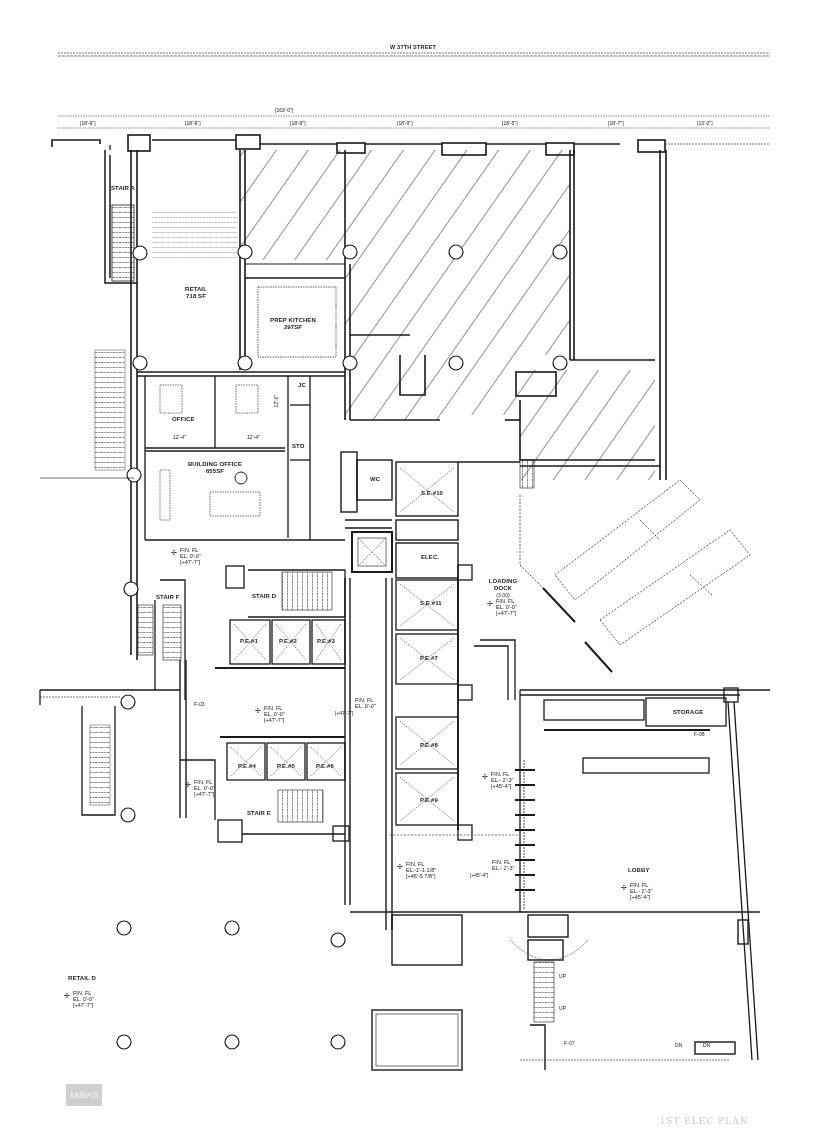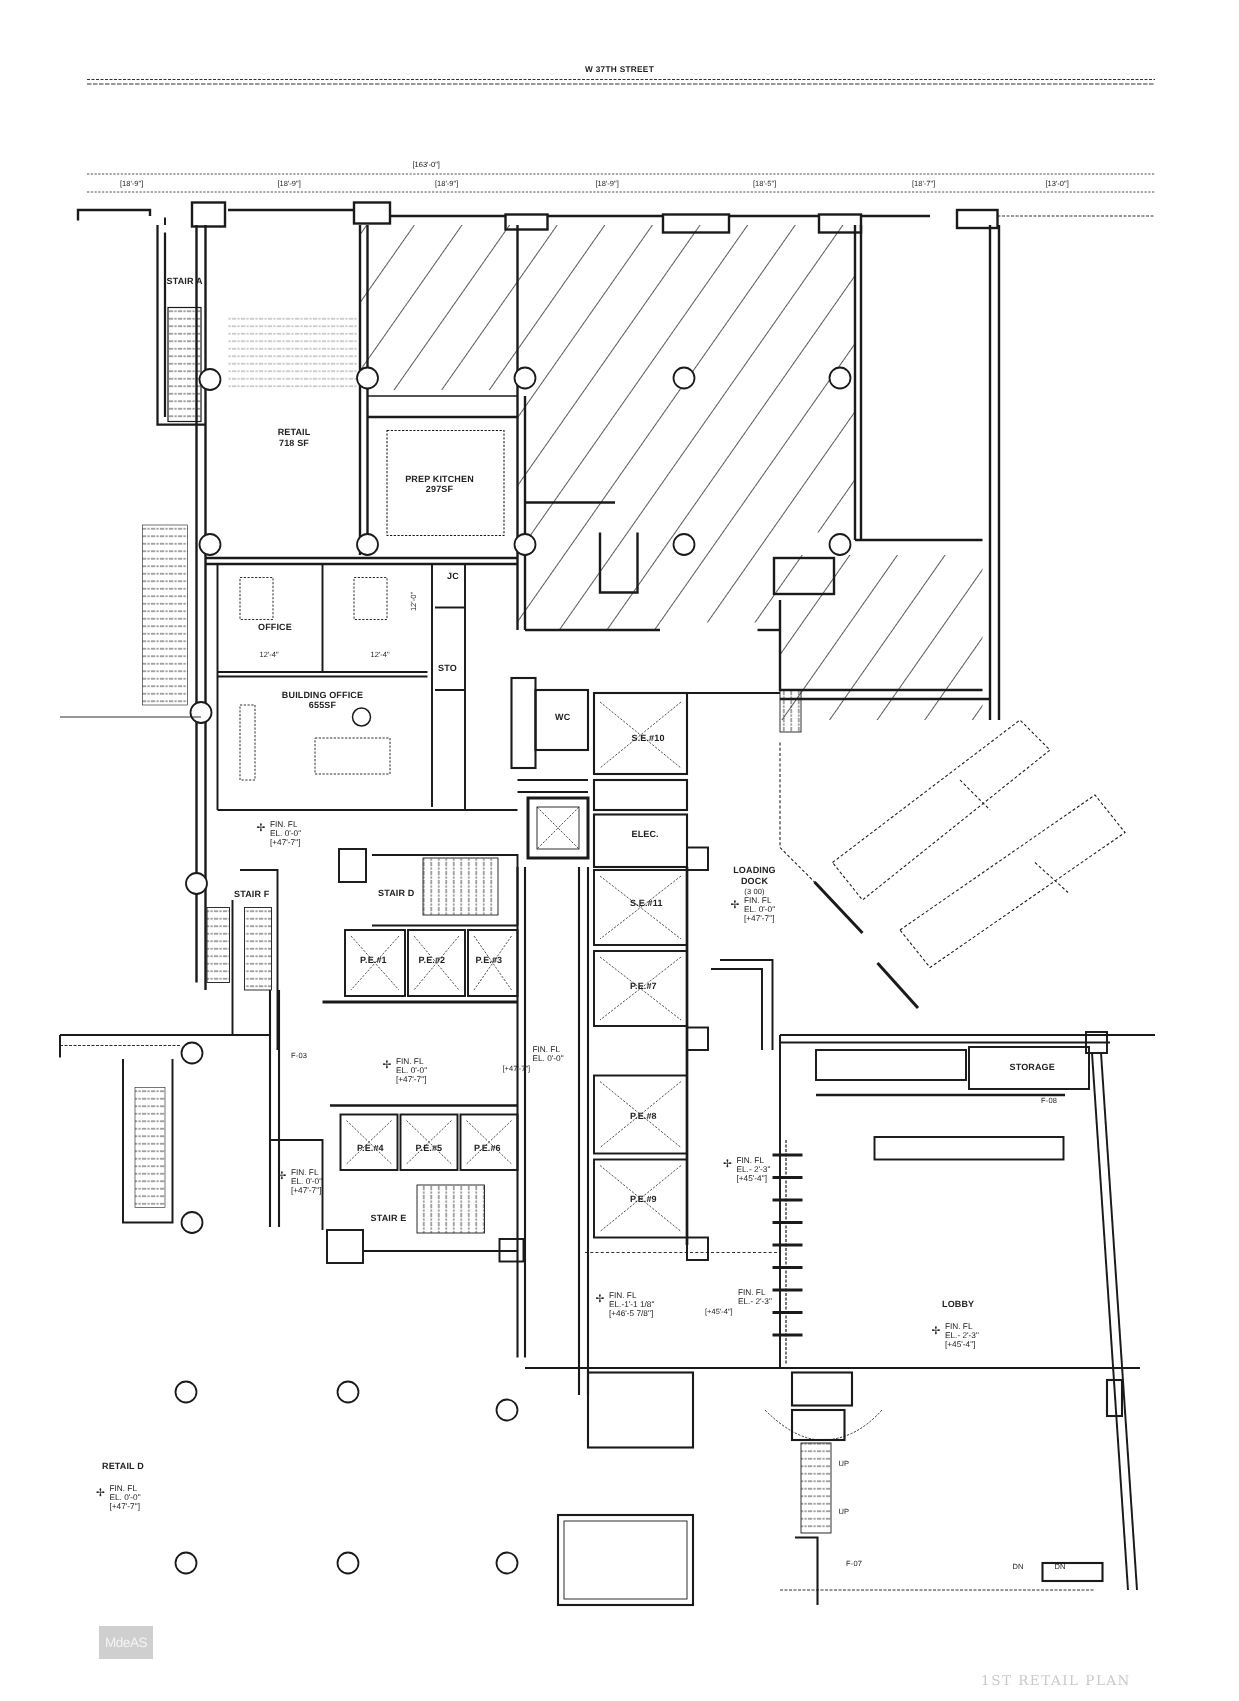--- a/index.html
+++ b/index.html
@@ -436,13 +436,13 @@
     <div>[+45'-4"]</div>
 </div>
 <div class="elev" style="left:73px;top:990px;">
   <span class="mark">✢</span>
   <div>FIN. FL</div>
     <div>EL. 0'-0"</div>
     <div>[+47'-7"]</div>
 </div>
 
 <div class="logo">MdeAS</div>
-<div class="plan-title">1ST RETAIL PLAN</div>
+<div class="plan-title">1ST ELEC PLAN</div>
 
 </body></html>

